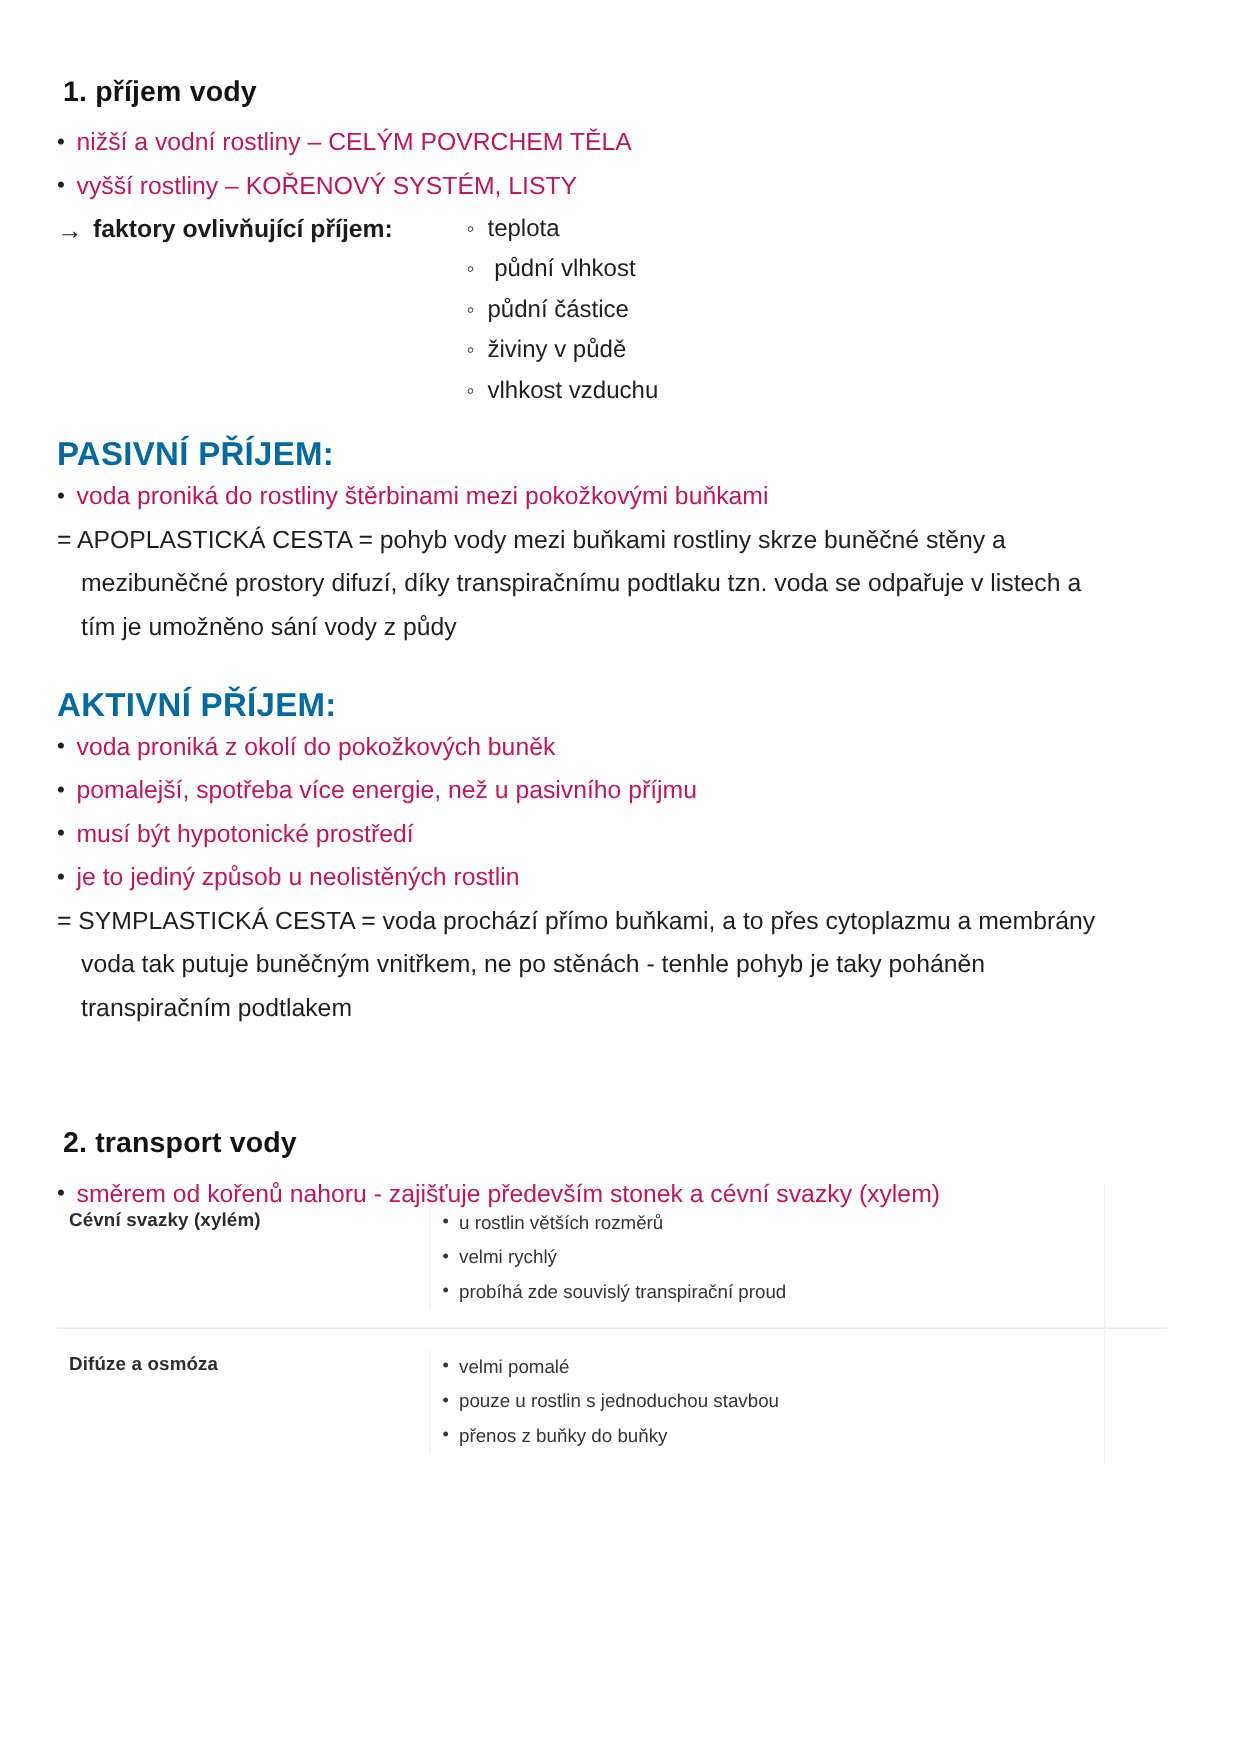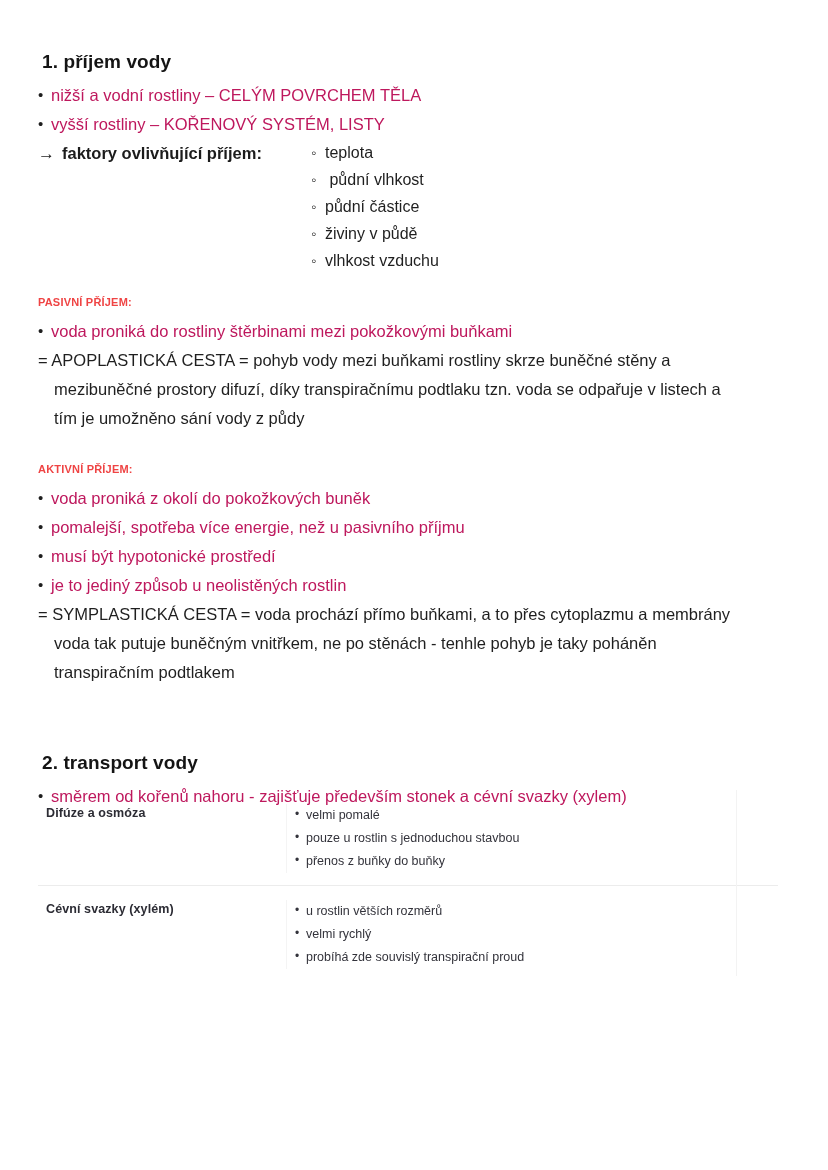--- a/index.html
+++ b/index.html
@@ -100,25 +100,25 @@
   }
 
   .sub-anchor {
     position: relative;
     left: 263px;
     width: 300px;
     margin-top: -29px;
   }
 
   .sect-head {
-    font-size: 11px;
+    font-size: 22px;
     font-weight: bold;
     line-height: 29px;
     letter-spacing: 0.2px;
-    color: #ef4444;
+    color: #0369a1;
   }
 
   .eq-block {
     font-size: 16.5px;
     line-height: 29px;
     color: #1f1f1f;
   }
   .eq-block .cont {
     padding-left: 16px;
   }
@@ -239,32 +239,32 @@
   <div class="gap-md"></div>
 
   <h1 class="h-num">2. transport vody</h1>
   <div class="line bullet">směrem od kořenů nahoru - zajišťuje především stonek a cévní svazky (xylem)</div>
 
 </div>
 
 <div class="tbl">
   <div class="tbl-row">
     <div class="tbl-col-left">
+      <div class="tbl-label">Cévní svazky (xylém)</div>
+    </div>
+    <div class="tbl-col-right">
+      <div class="tbl-bullet">u rostlin větších rozměrů</div>
+      <div class="tbl-bullet">velmi rychlý</div>
+      <div class="tbl-bullet">probíhá zde souvislý transpirační proud</div>
+    </div>
+  </div>
+  <div class="tbl-row">
+    <div class="tbl-col-left">
       <div class="tbl-label">Difúze a osmóza</div>
     </div>
     <div class="tbl-col-right">
       <div class="tbl-bullet">velmi pomalé</div>
       <div class="tbl-bullet">pouze u rostlin s jednoduchou stavbou</div>
       <div class="tbl-bullet">přenos z buňky do buňky</div>
     </div>
   </div>
-  <div class="tbl-row">
-    <div class="tbl-col-left">
-      <div class="tbl-label">Cévní svazky (xylém)</div>
-    </div>
-    <div class="tbl-col-right">
-      <div class="tbl-bullet">u rostlin větších rozměrů</div>
-      <div class="tbl-bullet">velmi rychlý</div>
-      <div class="tbl-bullet">probíhá zde souvislý transpirační proud</div>
-    </div>
-  </div>
 </div>
 <div class="tbl-vline"></div>
 
 </body></html>

